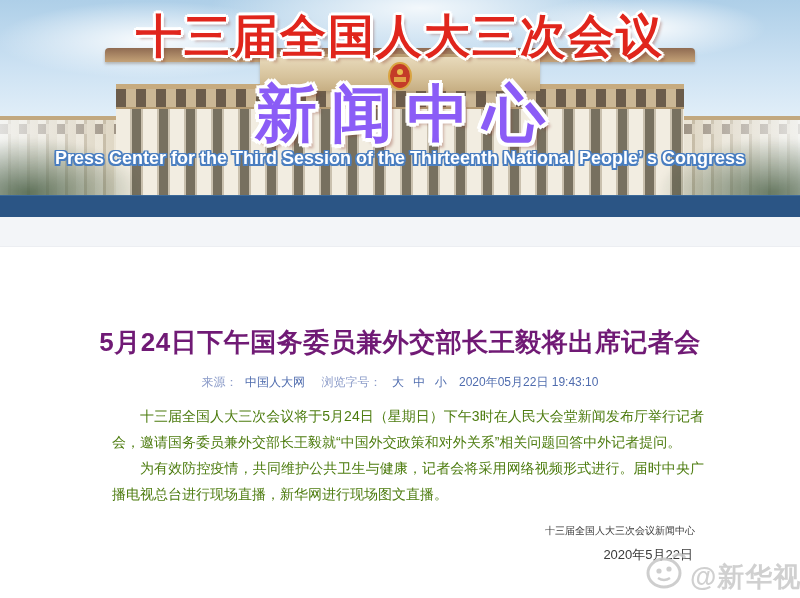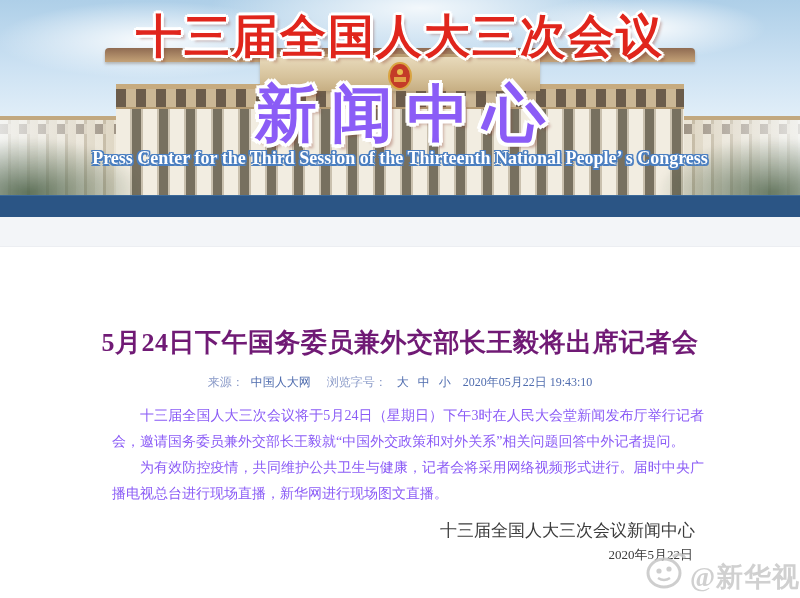--- a/index.html
+++ b/index.html
@@ -1,17 +1,17 @@
 <!DOCTYPE html>
 <html><head>
 <meta charset="utf-8">
 <style>
   html,body{margin:0;padding:0;background:#fff;}
   .page{position:relative;width:800px;height:598px;overflow:hidden;background:#fff;
-        font-family:Liberation Serif, serif;}
+        font-family:Liberation Sans, sans-serif;}
 
   
   .banner{position:relative;width:800px;height:195px;overflow:hidden;}
   .sky{position:absolute;inset:0;
     background:
       radial-gradient(180px 45px at 640px 28px, rgba(255,255,255,.95), rgba(255,255,255,0) 70%),
       radial-gradient(220px 55px at 150px 40px, rgba(255,255,255,.9), rgba(255,255,255,0) 70%),
       radial-gradient(300px 70px at 420px 8px, rgba(255,255,255,.85), rgba(255,255,255,0) 70%),
       linear-gradient(180deg,#aecfe8 0%,#cde2f3 35%,#e9f3fa 70%,#f4f9fd 100%);}
   .roof{position:absolute;left:105px;right:105px;top:48px;height:14px;
@@ -56,24 +56,24 @@
 
   
   .article{position:relative;padding-top:57px;}
   .announce-no{text-align:center;font-size:16px;font-weight:bold;color:#141b8f;}
   .article-title{margin:21px 0 0;text-align:center;font-size:26px;font-weight:bold;color:#701a75;letter-spacing:.5px;}
   .meta{margin-top:14px;text-align:center;font-size:12px;color:#4f6cae;}
   .meta-label{color:#8a9ac8;margin-right:4px;}
   .meta-gap{display:inline-block;width:10px;}
   .meta-link{color:#4f6cae;text-decoration:none;margin:0 3px;cursor:pointer;}
   .meta-date{margin-left:6px;}
-  .para{width:592px;margin:12px 96px 0 112px;font-size:14px;line-height:26px;color:#8b5cf6;
+  .para{width:592px;margin:12px 96px 0 112px;font-size:14px;line-height:26px;color:#4d7c0f;
     text-indent:2em;text-align:justify;}
   .para + .para{margin-top:0;}
-  .signature{margin-top:15px;text-align:right;padding-right:105px;font-size:17px;line-height:18px;color:#3b3b3b;}
+  .signature{margin-top:15px;text-align:right;padding-right:105px;font-size:10px;line-height:18px;color:#3b3b3b;}
   .sign-date{margin-top:6px;text-align:right;padding-right:107px;font-size:13px;line-height:18px;color:#3b3b3b;}
 
   
   .watermark{position:absolute;left:645px;top:549px;display:flex;align-items:flex-start;opacity:.85;z-index:9;}
   .watermark-text{margin-left:1px;margin-top:10px;font-size:27px;font-weight:bold;color:#c8c8c8;
     letter-spacing:1px;white-space:nowrap;text-shadow:1px 1px 0 #ffffff;}
 </style>
 </head>
 <body>
 

